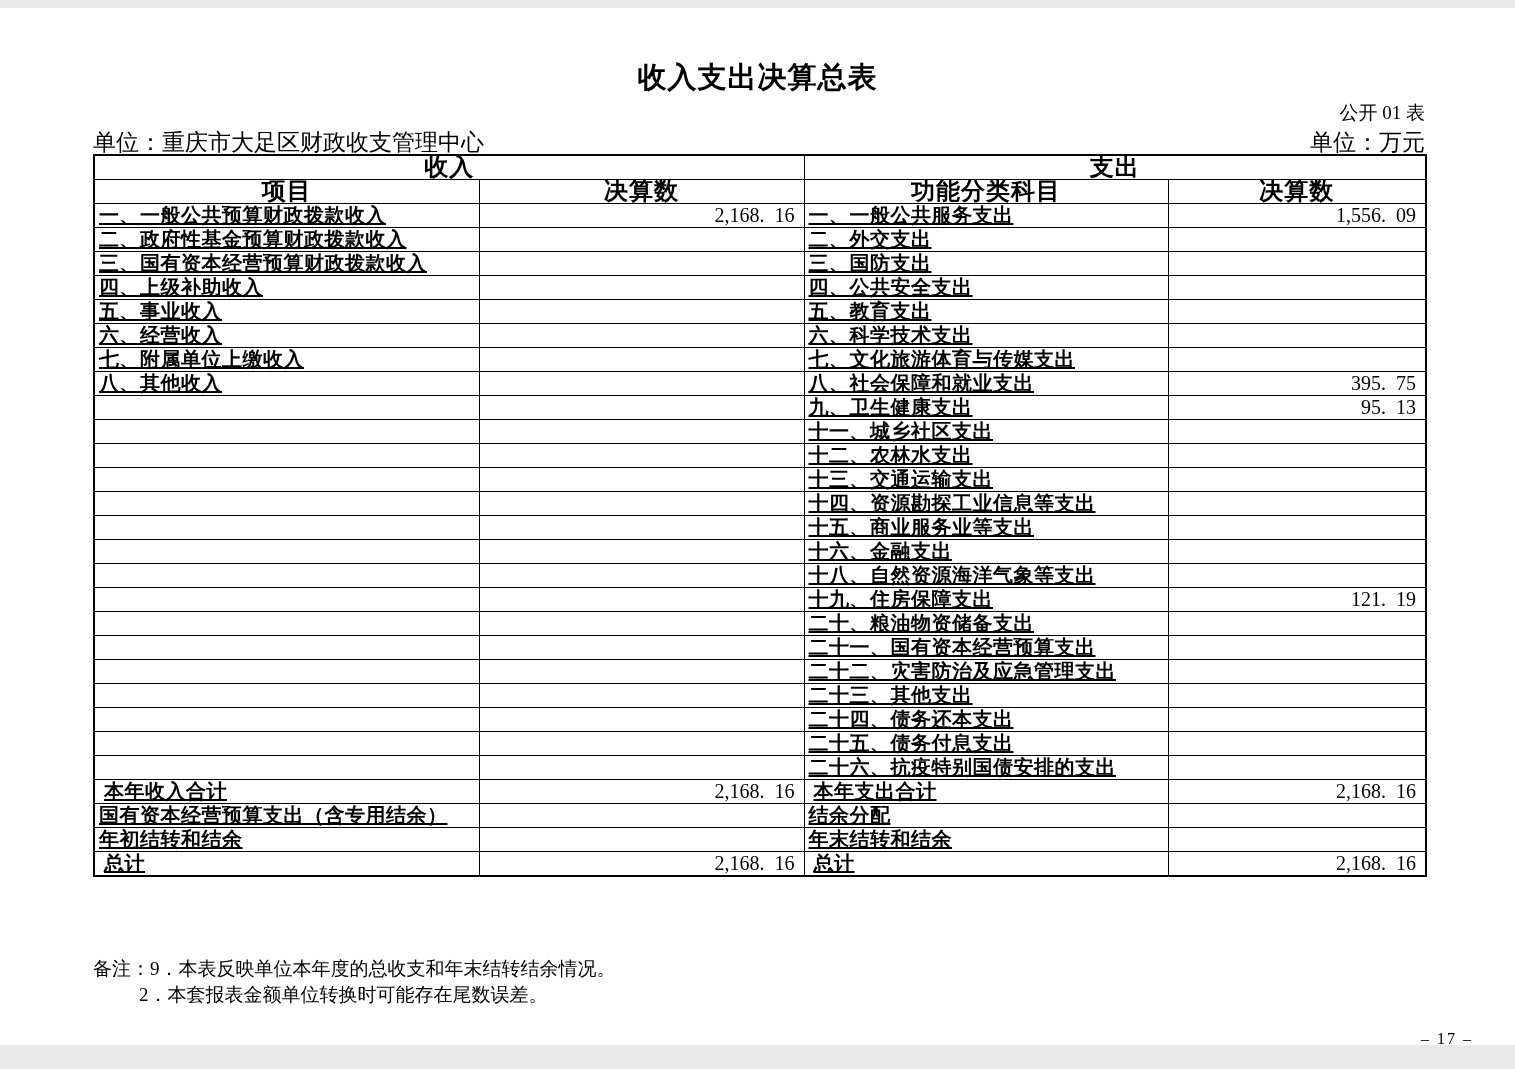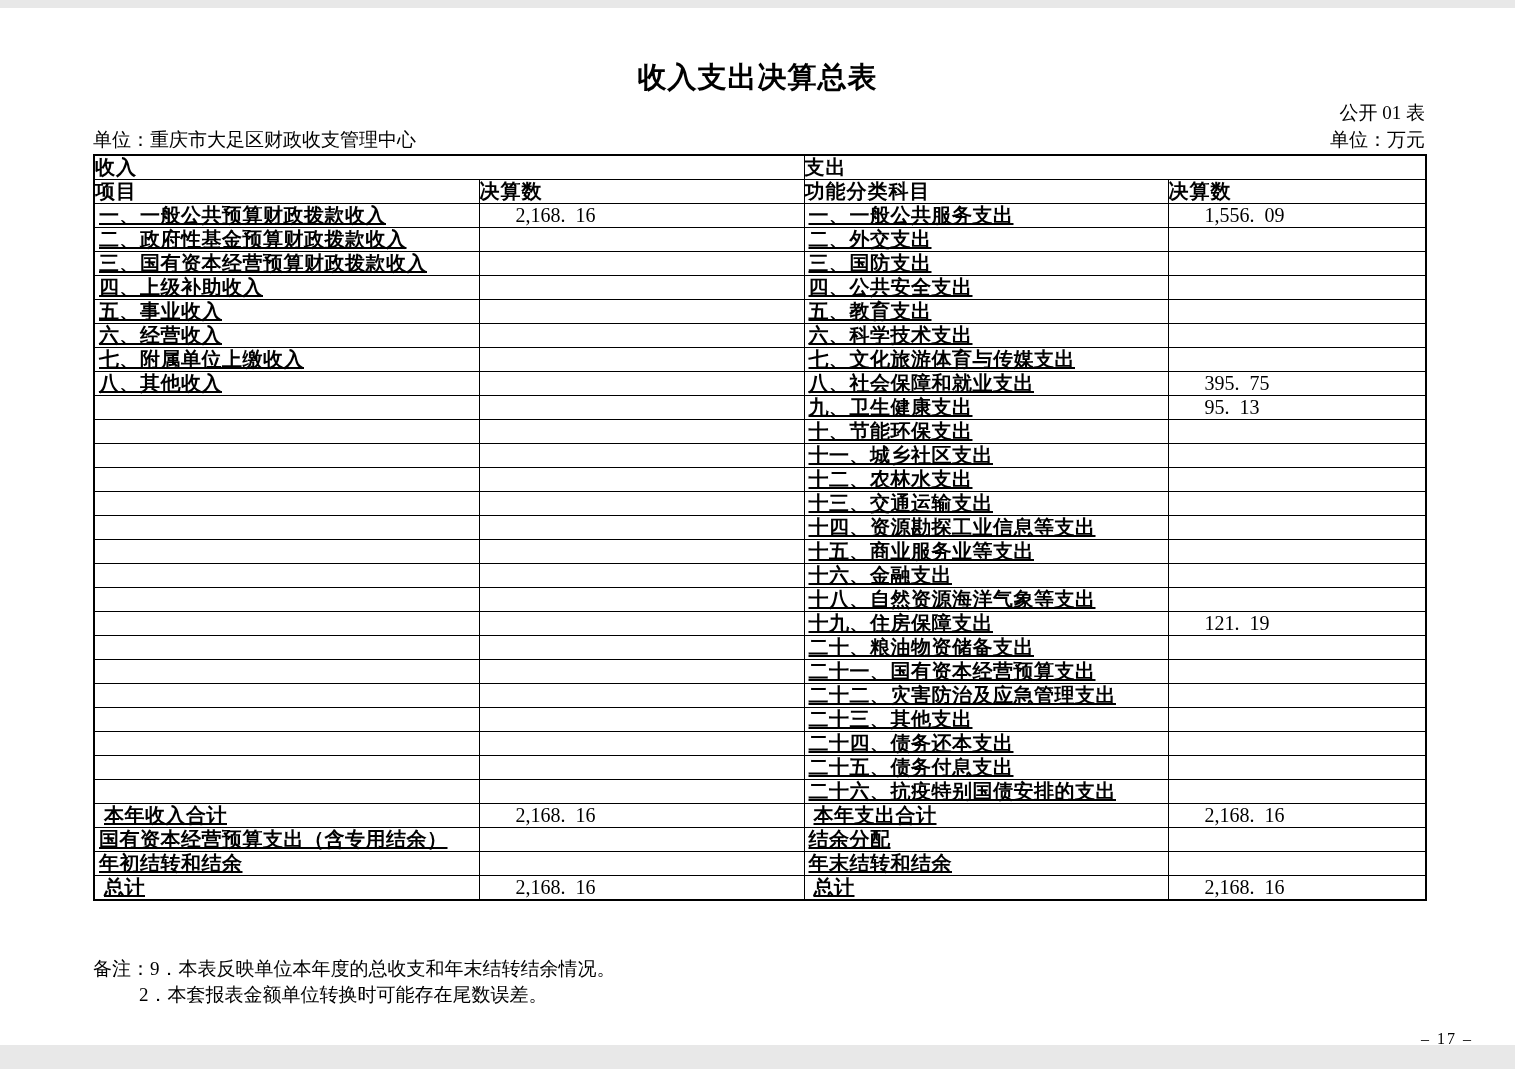--- a/index.html
+++ b/index.html
@@ -27,60 +27,61 @@
     right: 90px;
     font-size: 19px;
   }
   .unit-line {
     position: absolute;
     top: 119px;
     left: 93px;
     right: 90px;
     display: flex;
     justify-content: space-between;
-    font-size: 19px;
+    font-size: 23px;
   }
   table.main-table {
     position: absolute;
     left: 93px;
     top: 146px;
     width: 1332px;
     border-collapse: collapse;
     table-layout: fixed;
     border: 2px solid #000;
   }
   .main-table th, .main-table td {
     border: 1px solid #000;
     height: 23px;
     line-height: 23px;
     padding: 0;
     overflow: hidden;
     vertical-align: middle;
   }
   .main-table thead th {
     font-weight: bold;
-    font-size: 20px;
-    text-align: left;
+    font-size: 24px;
+    text-align: center;
     letter-spacing: 1px;
   }
   .main-table td.item {
     font-size: 20px;
     font-weight: bold;
     text-align: left;
     padding-left: 4px;
     letter-spacing: 0.5px;
     white-space: nowrap;
     text-decoration: underline;
   }
   .main-table td.item.total {
     padding-left: 9px;
   }
   .main-table td.num {
     font-size: 20px;
     font-weight: normal;
+    text-align: right;
     padding-right: 9px;
     white-space: pre;
     padding-left: 36px;
   }
   .notes {
     position: absolute;
     left: 93px;
     top: 948px;
     font-size: 19px;
     line-height: 26px;
@@ -178,26 +179,20 @@
         </tr>
         <tr>
           <td class="item"></td>
           <td class="num"></td>
           <td class="item">九、卫生健康支出</td>
           <td class="num">95.  13</td>
         </tr>
         <tr>
           <td class="item"></td>
           <td class="num"></td>
-          <td class="item">十、节能环保支出</td>
-          <td class="num"></td>
-        </tr>
-        <tr>
-          <td class="item"></td>
-          <td class="num"></td>
           <td class="item">十一、城乡社区支出</td>
           <td class="num"></td>
         </tr>
         <tr>
           <td class="item"></td>
           <td class="num"></td>
           <td class="item">十二、农林水支出</td>
           <td class="num"></td>
         </tr>
         <tr>

